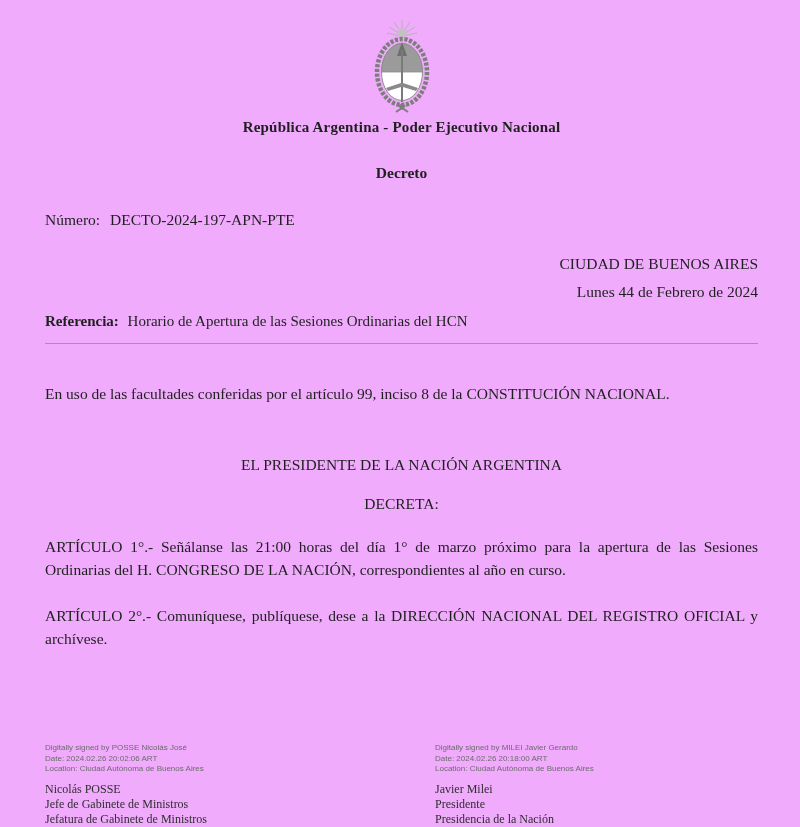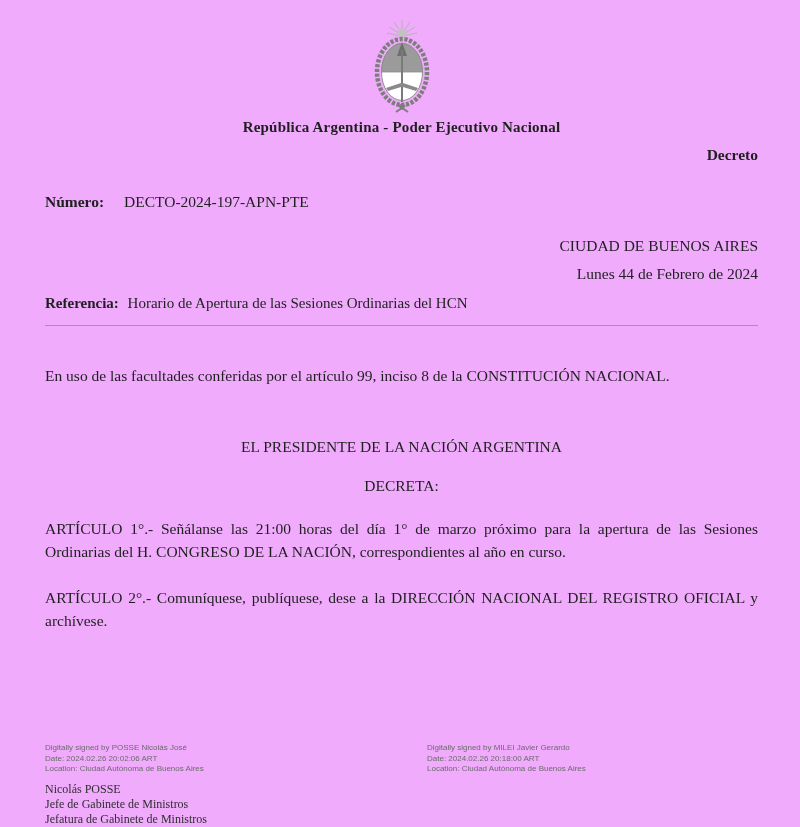--- a/index.html
+++ b/index.html
@@ -32,31 +32,31 @@
     font-size: 15px;
     margin-top: 3px;
     letter-spacing: 0.2px;
   }
   .motto {
     text-align: center;
     font-size: 16px;
     margin-top: 7px;
   }
   .doc-type {
-    text-align: right;
+    text-align: center;
     font-weight: bold;
     font-size: 15.5px;
-    margin-top: 10px;
+    margin-top: 28px;
   }
   .number-row {
     margin-top: 29px;
     font-size: 15.5px;
   }
-  .number-row .lbl { font-weight: bold; }
-  .number-row .val { margin-left: 16px; }
+  .number-row .lbl { font-weight: normal; }
+  .number-row .val { margin-left: 6px; }
   .city-line {
     text-align: right;
     font-size: 15.5px;
     margin-top: 26px;
   }
   .date-line {
     text-align: right;
     font-size: 15.5px;
     margin-top: 10px;
   }
@@ -90,20 +90,21 @@
     font-size: 15.5px;
     line-height: 1.5;
     text-align: justify;
   }
   .signatures {
     position: absolute;
     left: 45px;
     right: 42px;
     top: 743px;
     display: flex;
+    gap: 8px;
   }
   .sig-block { width: 382px; }
   .sig-block.right { width: auto; flex: 1; }
   .sig-digital {
     font-family: "Liberation Sans", sans-serif;
     font-size: 8px;
     line-height: 1.32;
     color: #6b6b6b;
   }
   .sig-id {
@@ -193,16 +194,21 @@
         <div>Jefatura de Gabinete de Ministros</div>
       </div>
     </div>
 
     <div class="sig-block right">
       <div class="sig-digital">
         <div>Digitally signed by MILEI Javier Gerardo</div>
         <div>Date: 2024.02.26 20:18:00 ART</div>
         <div>Location: Ciudad Autónoma de Buenos Aires</div>
       </div>
+      <div class="sig-id">
+        <div>Javier Milei</div>
+        <div>Presidente</div>
+        <div>Presidencia de la Nación</div>
+      </div>
     </div>
 
   </div>
 </div>
 
 </body></html>

